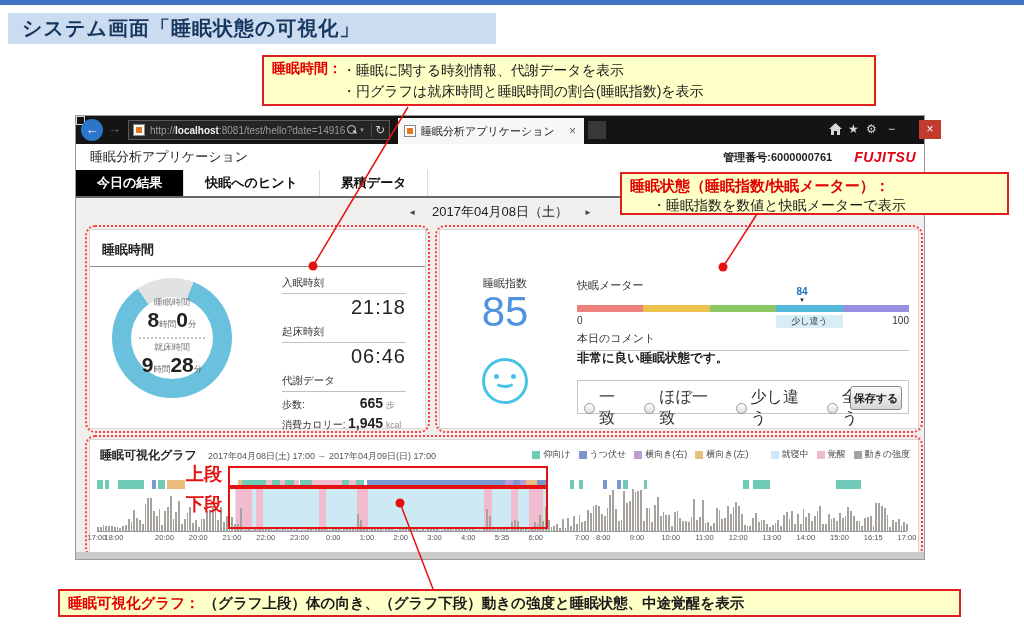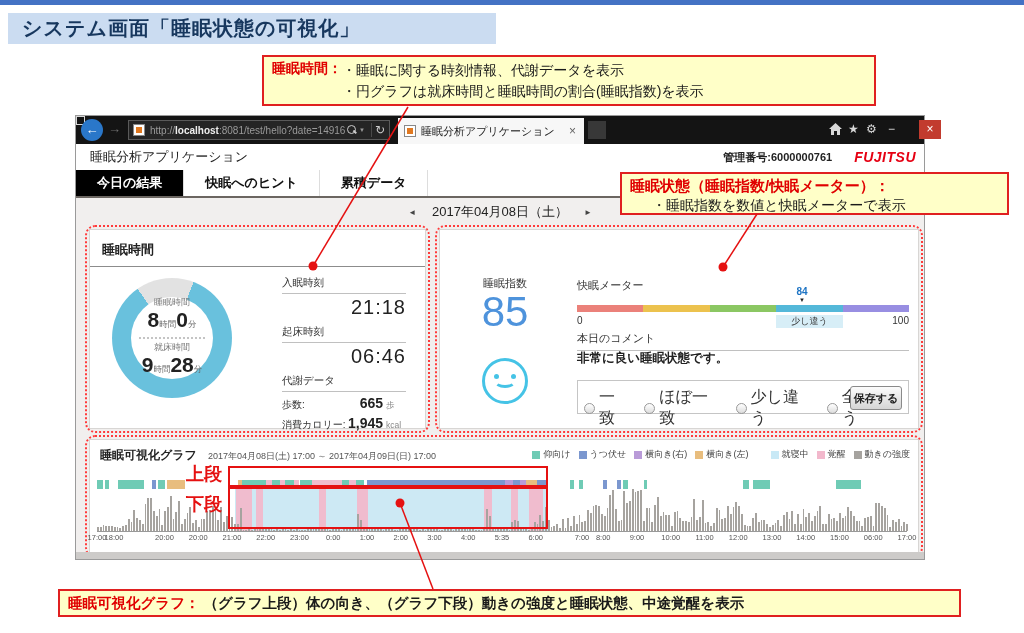--- a/index.html
+++ b/index.html
@@ -689,21 +689,21 @@
         <div class="tick" style="left: 438.75px;">6:00</div>
         <div class="tick" style="left: 445px; margin-left: 40px;">7:00</div>
         <div class="tick" style="left: 506.25px;">8:00</div>
         <div class="tick" style="left: 540px;">9:00</div>
         <div class="tick" style="left: 573.75px;">10:00</div>
         <div class="tick" style="left: 607.5px;">11:00</div>
         <div class="tick" style="left: 641.25px;">12:00</div>
         <div class="tick" style="left: 675px;">13:00</div>
         <div class="tick" style="left: 708.75px;">14:00</div>
         <div class="tick" style="left: 742.5px;">15:00</div>
-        <div class="tick" style="left: 776.25px;">06:00</div>
+        <div class="tick" style="left: 776.25px;">16:15</div>
         <div class="tick" style="left: 810px;">17:00</div>
       </div>
   </div>
 
   <div class="bottomstrip"></div>
 </div>
 
 <div class="upper-label">上段</div>
 <div class="lower-label">下段</div>
 <div class="rb rb1"></div>

